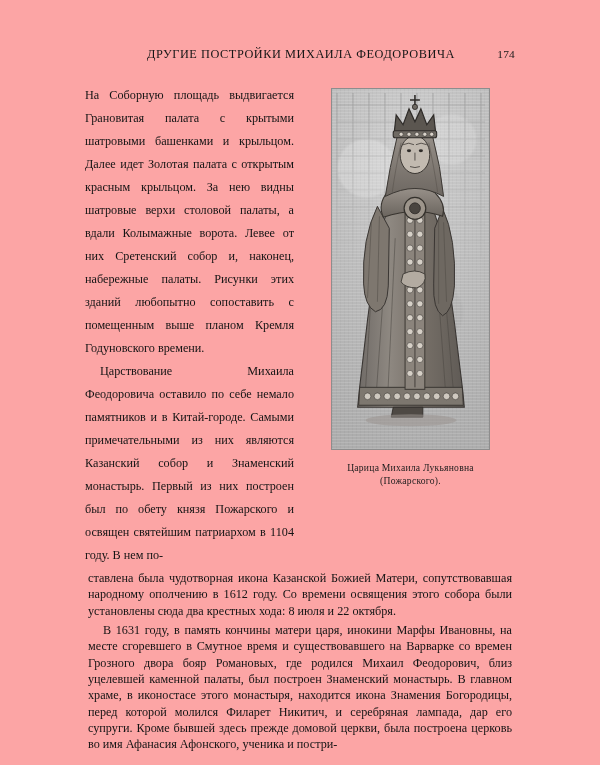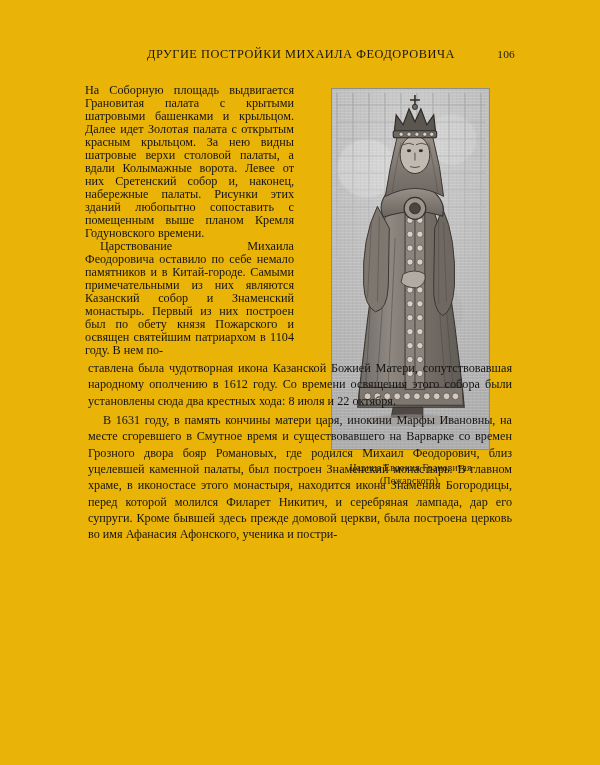--- a/index.html
+++ b/index.html
@@ -5,21 +5,21 @@
 <style>
   html, body {
     margin: 0;
     padding: 0;
     background: #ffffff;
   }
   .page {
     position: relative;
     width: 600px;
     height: 765px;
-    background: #eab308;
+    background: #fca5a5;
     font-family: "Liberation Serif", "DejaVu Serif", serif;
     color: #141414;
     overflow: hidden;
     box-sizing: border-box;
   }
 
   
   .running-head {
     position: absolute;
     left: 85px;
@@ -49,21 +49,21 @@
   .body-area {
     position: absolute;
     left: 85px;
     top: 84px;
     width: 430px;
   }
 
   .flowcol {
     width: 209px;
     font-size: 12.2px;
-    line-height: 13px;
+    line-height: 23px;
     text-align: justify;
     text-justify: inter-word;
     hyphens: manual;
   }
   .flowcol p {
     margin: 0;
     text-indent: 15px;
   }
   .flowcol p.noindent { text-indent: 0; }
 
@@ -134,21 +134,21 @@
   }
   .caption div { white-space: nowrap; }
 </style>
 </head>
 <body>
 
 <div class="page">
 
   <div class="running-head">
     <span class="title">ДРУГИЕ ПОСТРОЙКИ МИХАИЛА ФЕОДОРОВИЧА</span>
-    <span class="folio">106</span>
+    <span class="folio">174</span>
   </div>
 
   <div class="figure">
     <div class="plate">
       <div class="grain"></div>
       <div class="wall-pattern"></div>
       <svg viewBox="0 0 159 362" preserveAspectRatio="none">
         <defs>
           <linearGradient id="robe" x1="0" y1="0" x2="1" y2="0">
             <stop offset="0%" stop-color="#6f6a66"></stop>
@@ -268,21 +268,21 @@
 
         <path d="M84 18 L84 6 M79 11 L89 11" stroke="#2e2b28" stroke-width="1.6" fill="none"></path>
         <circle cx="84" cy="18" r="2.6" fill="#6f6a63" stroke="#2e2b28" stroke-width="0.9"></circle>
 
         <ellipse cx="80" cy="333" rx="46" ry="6" fill="#9a9490" opacity=".55"></ellipse>
       </svg>
     </div>
   </div>
 
   <div class="caption">
-    <div>Царица Евдокия Грановитая</div>
+    <div>Царица Михаила Лукьяновна</div>
     <div>(Пожарского).</div>
   </div>
 
   <div class="body-area">
 
     <div class="flowcol">
       <p class="noindent">На Соборную площадь выдвигается Грановитая палата с крытыми шатровыми башенками и крыльцом. Далее идет Золотая палата с открытым красным крыльцом. За нею видны шатровые верхи столовой палаты, а вдали Колымажные ворота. Левее от них Сретенский собор и, наконец, набережные палаты. Рисунки этих зданий любопытно сопоставить с помещенным выше планом Кремля Годуновского времени.</p>
       <p>Царствование Михаила Феодоровича оставило по себе немало памятников и в Китай-городе. Самыми примечательными из них являются Казанский собор и Знаменский монастырь. Первый из них построен был по обету князя Пожарского и освящен святейшим патриархом в 1104 году. В нем по-</p>
     </div>
 

